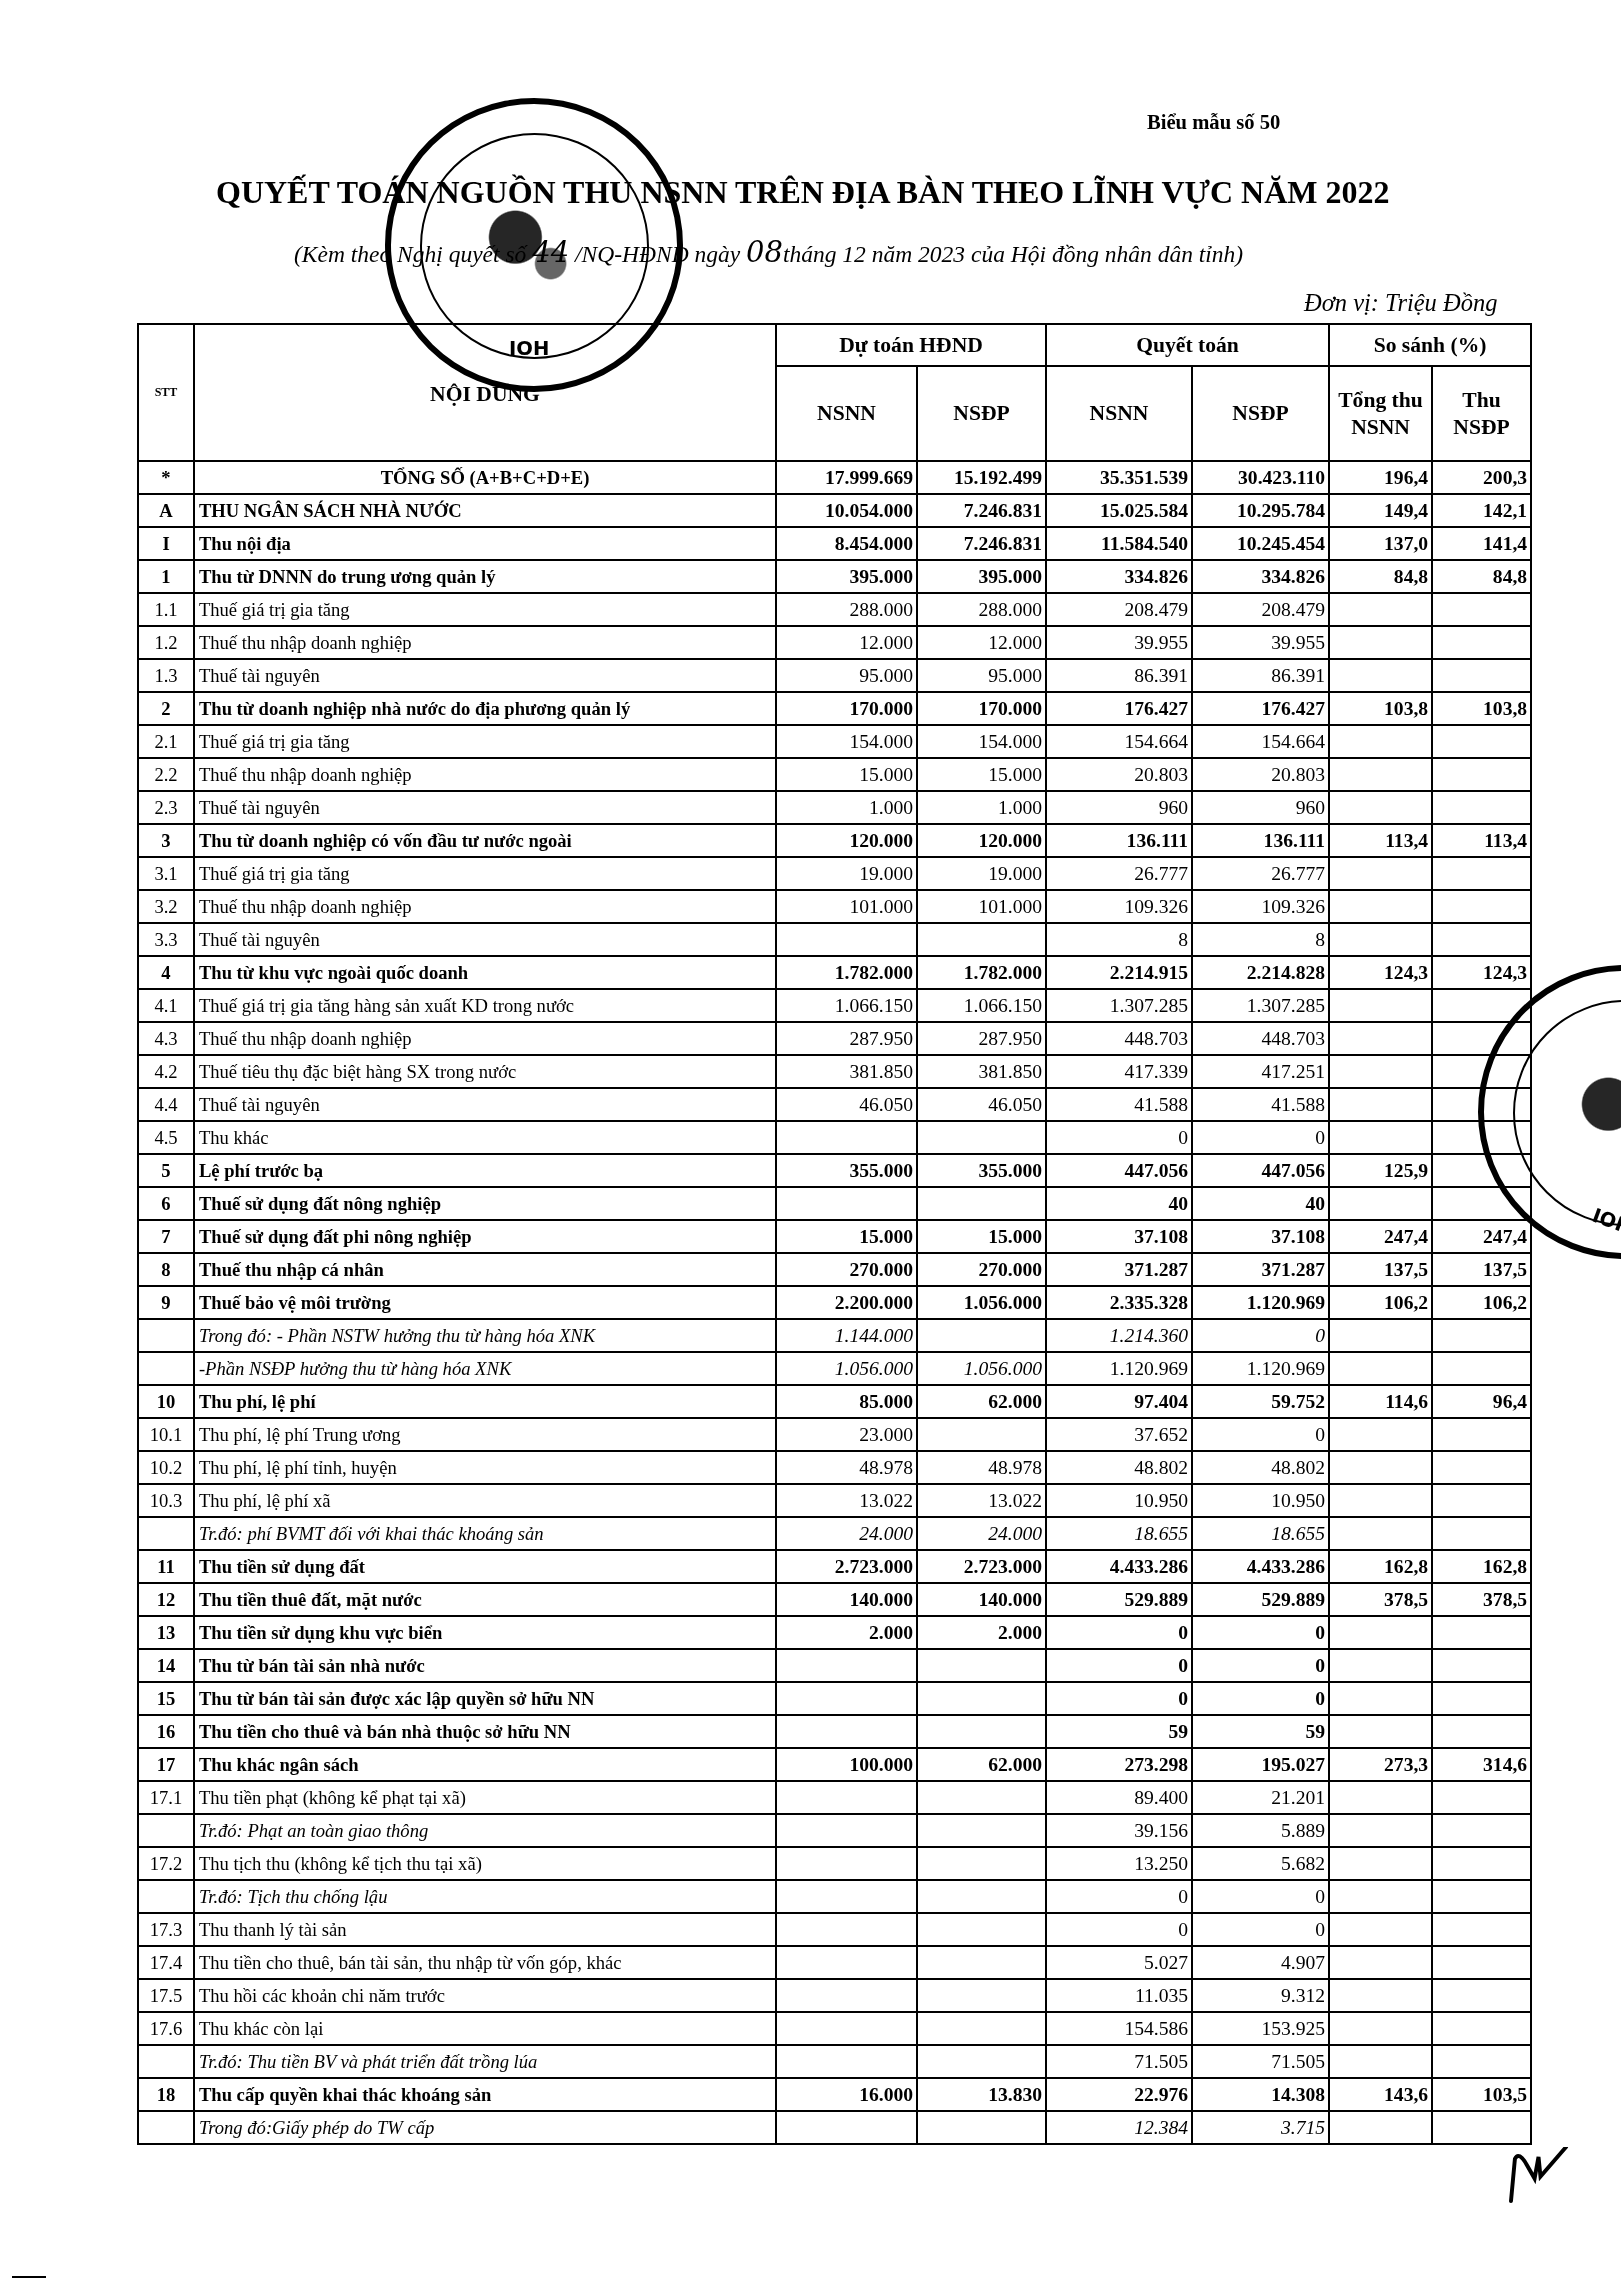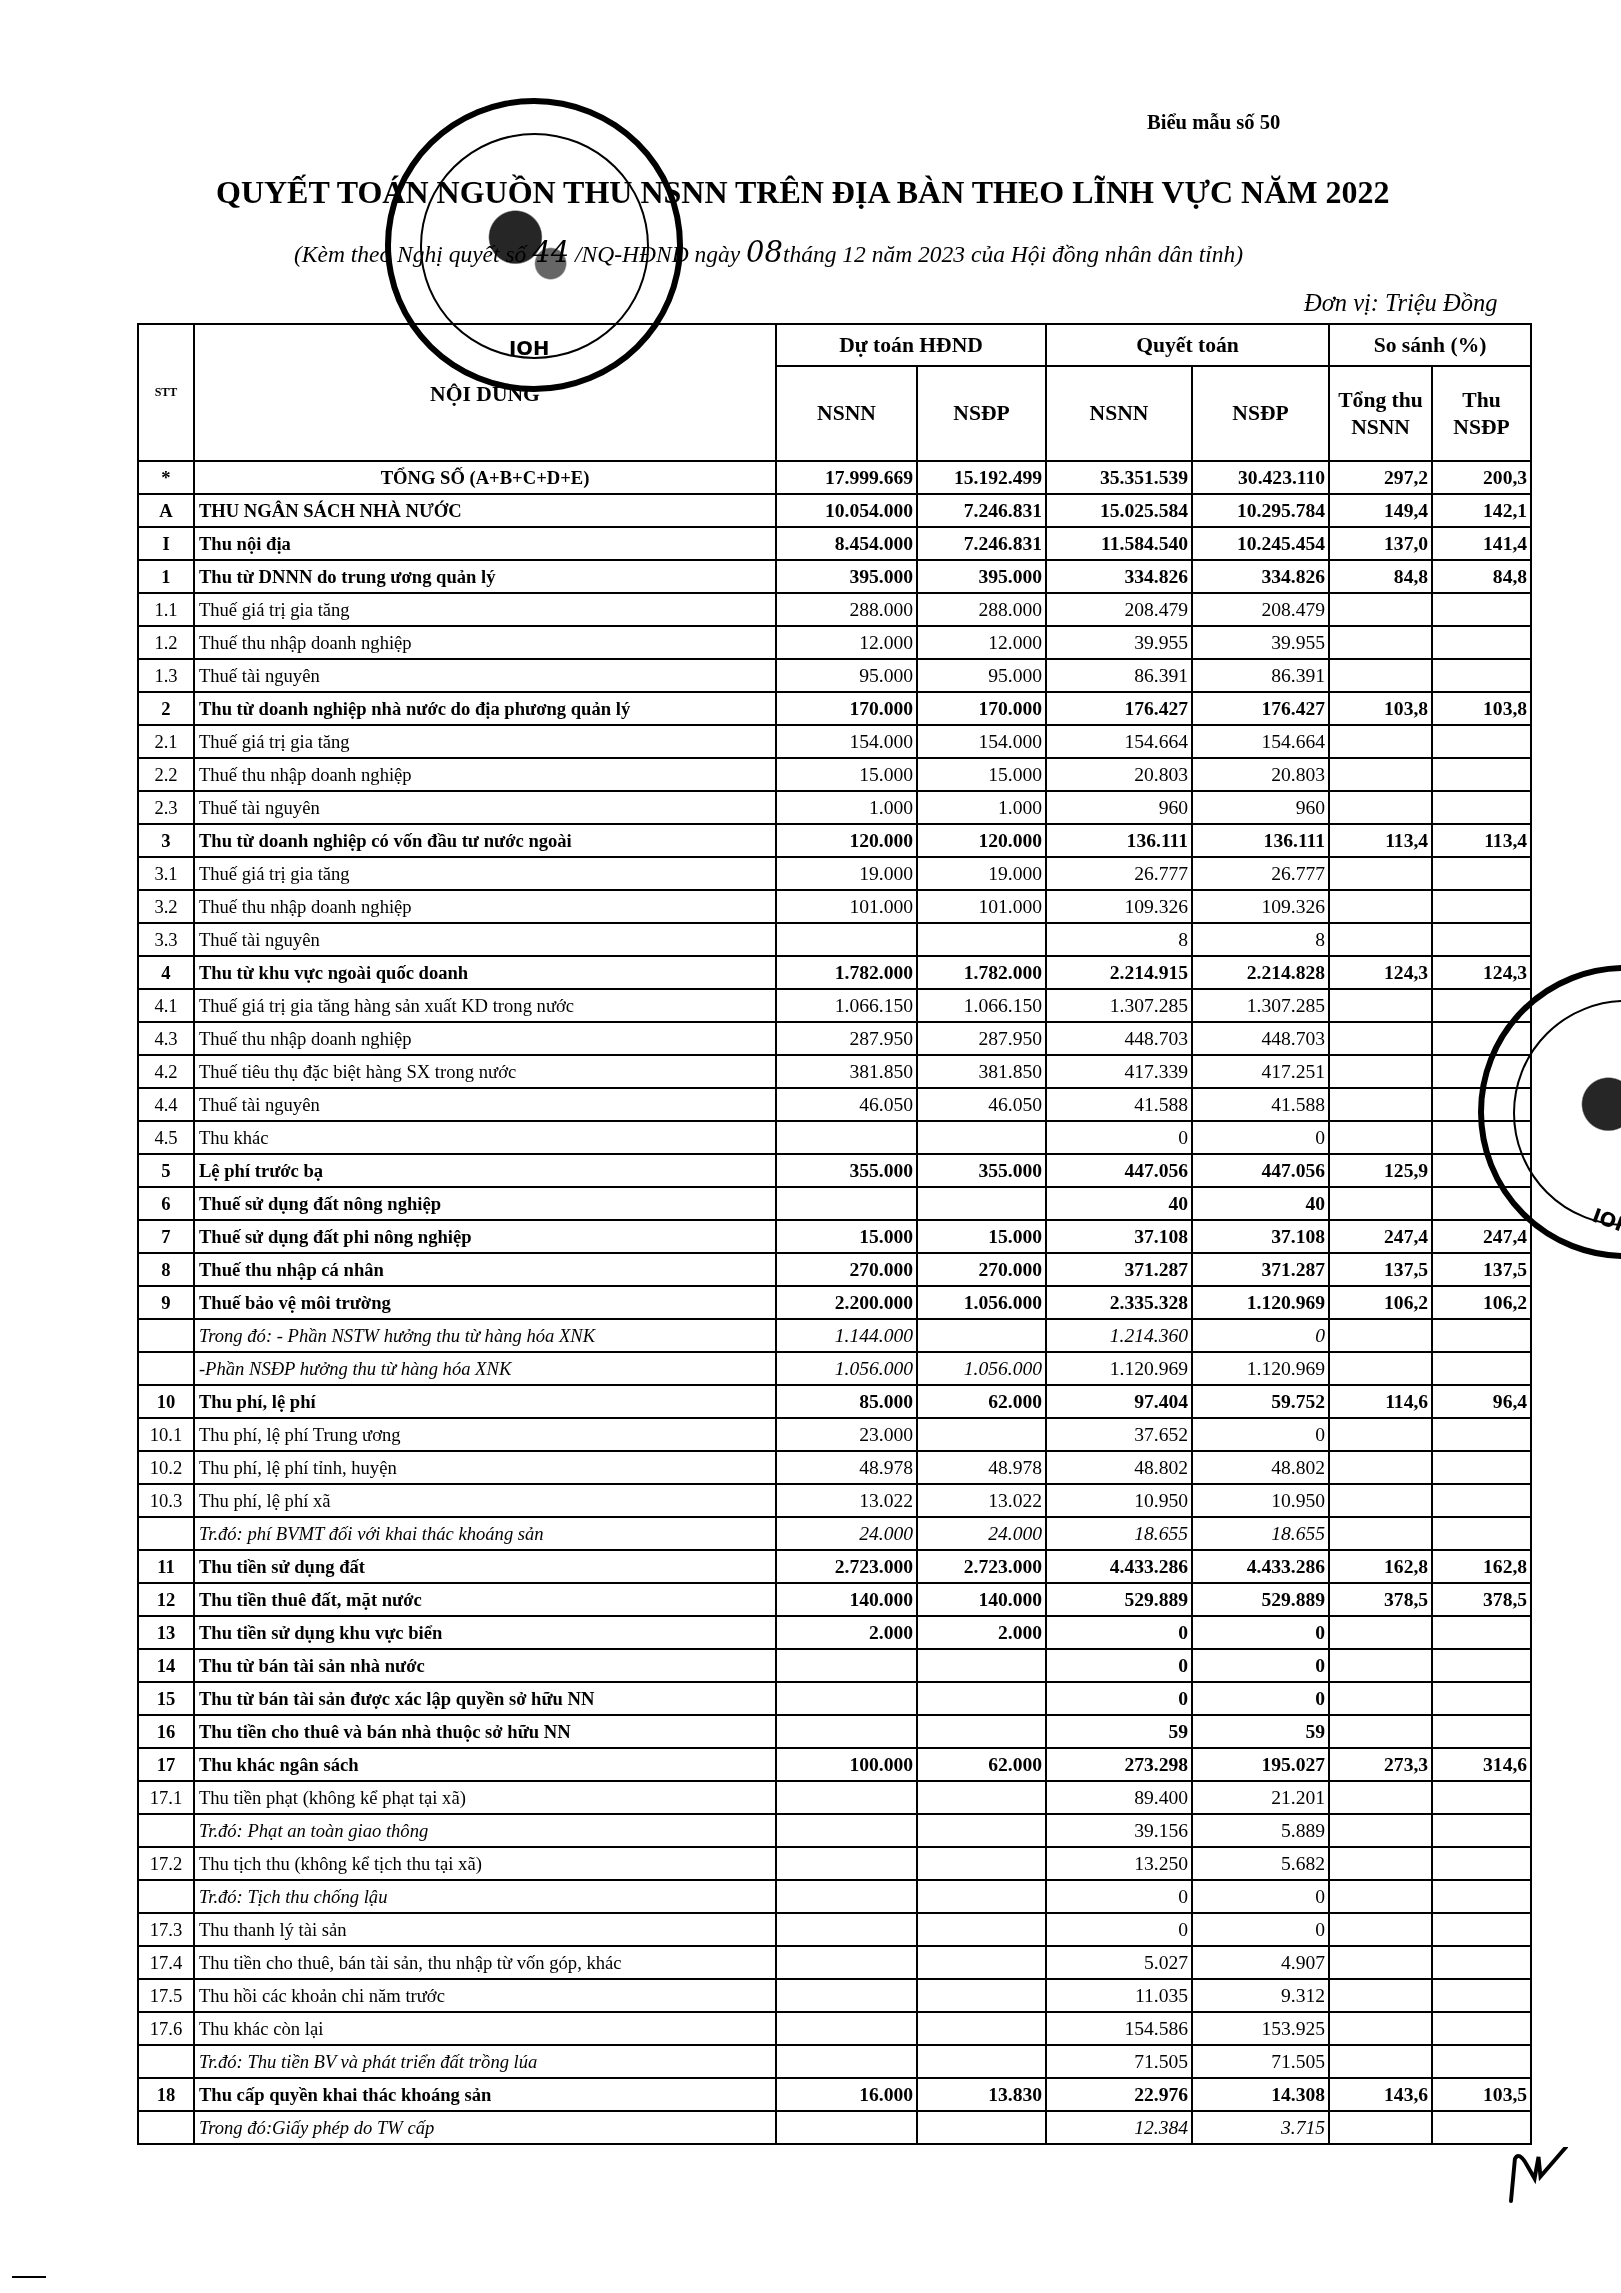--- a/index.html
+++ b/index.html
@@ -85,21 +85,21 @@
     </tr>
   </thead>
   <tbody id="rows">
       <tr class="lvl-total">
         <td class="stt">*</td>
         <td class="content">TỔNG SỐ (A+B+C+D+E)</td>
         <td class="num first2">17.999.669</td>
         <td class="num first2">15.192.499</td>
         <td class="num">35.351.539</td>
         <td class="num">30.423.110</td>
-        <td class="pct">297,2</td>
+        <td class="pct">196,4</td>
         <td class="pct">200,3</td>
       </tr>
       <tr class="lvl-main">
         <td class="stt">A</td>
         <td class="content">THU NGÂN SÁCH NHÀ NƯỚC</td>
         <td class="num first2">10.054.000</td>
         <td class="num first2">7.246.831</td>
         <td class="num">15.025.584</td>
         <td class="num">10.295.784</td>
         <td class="pct">149,4</td>

